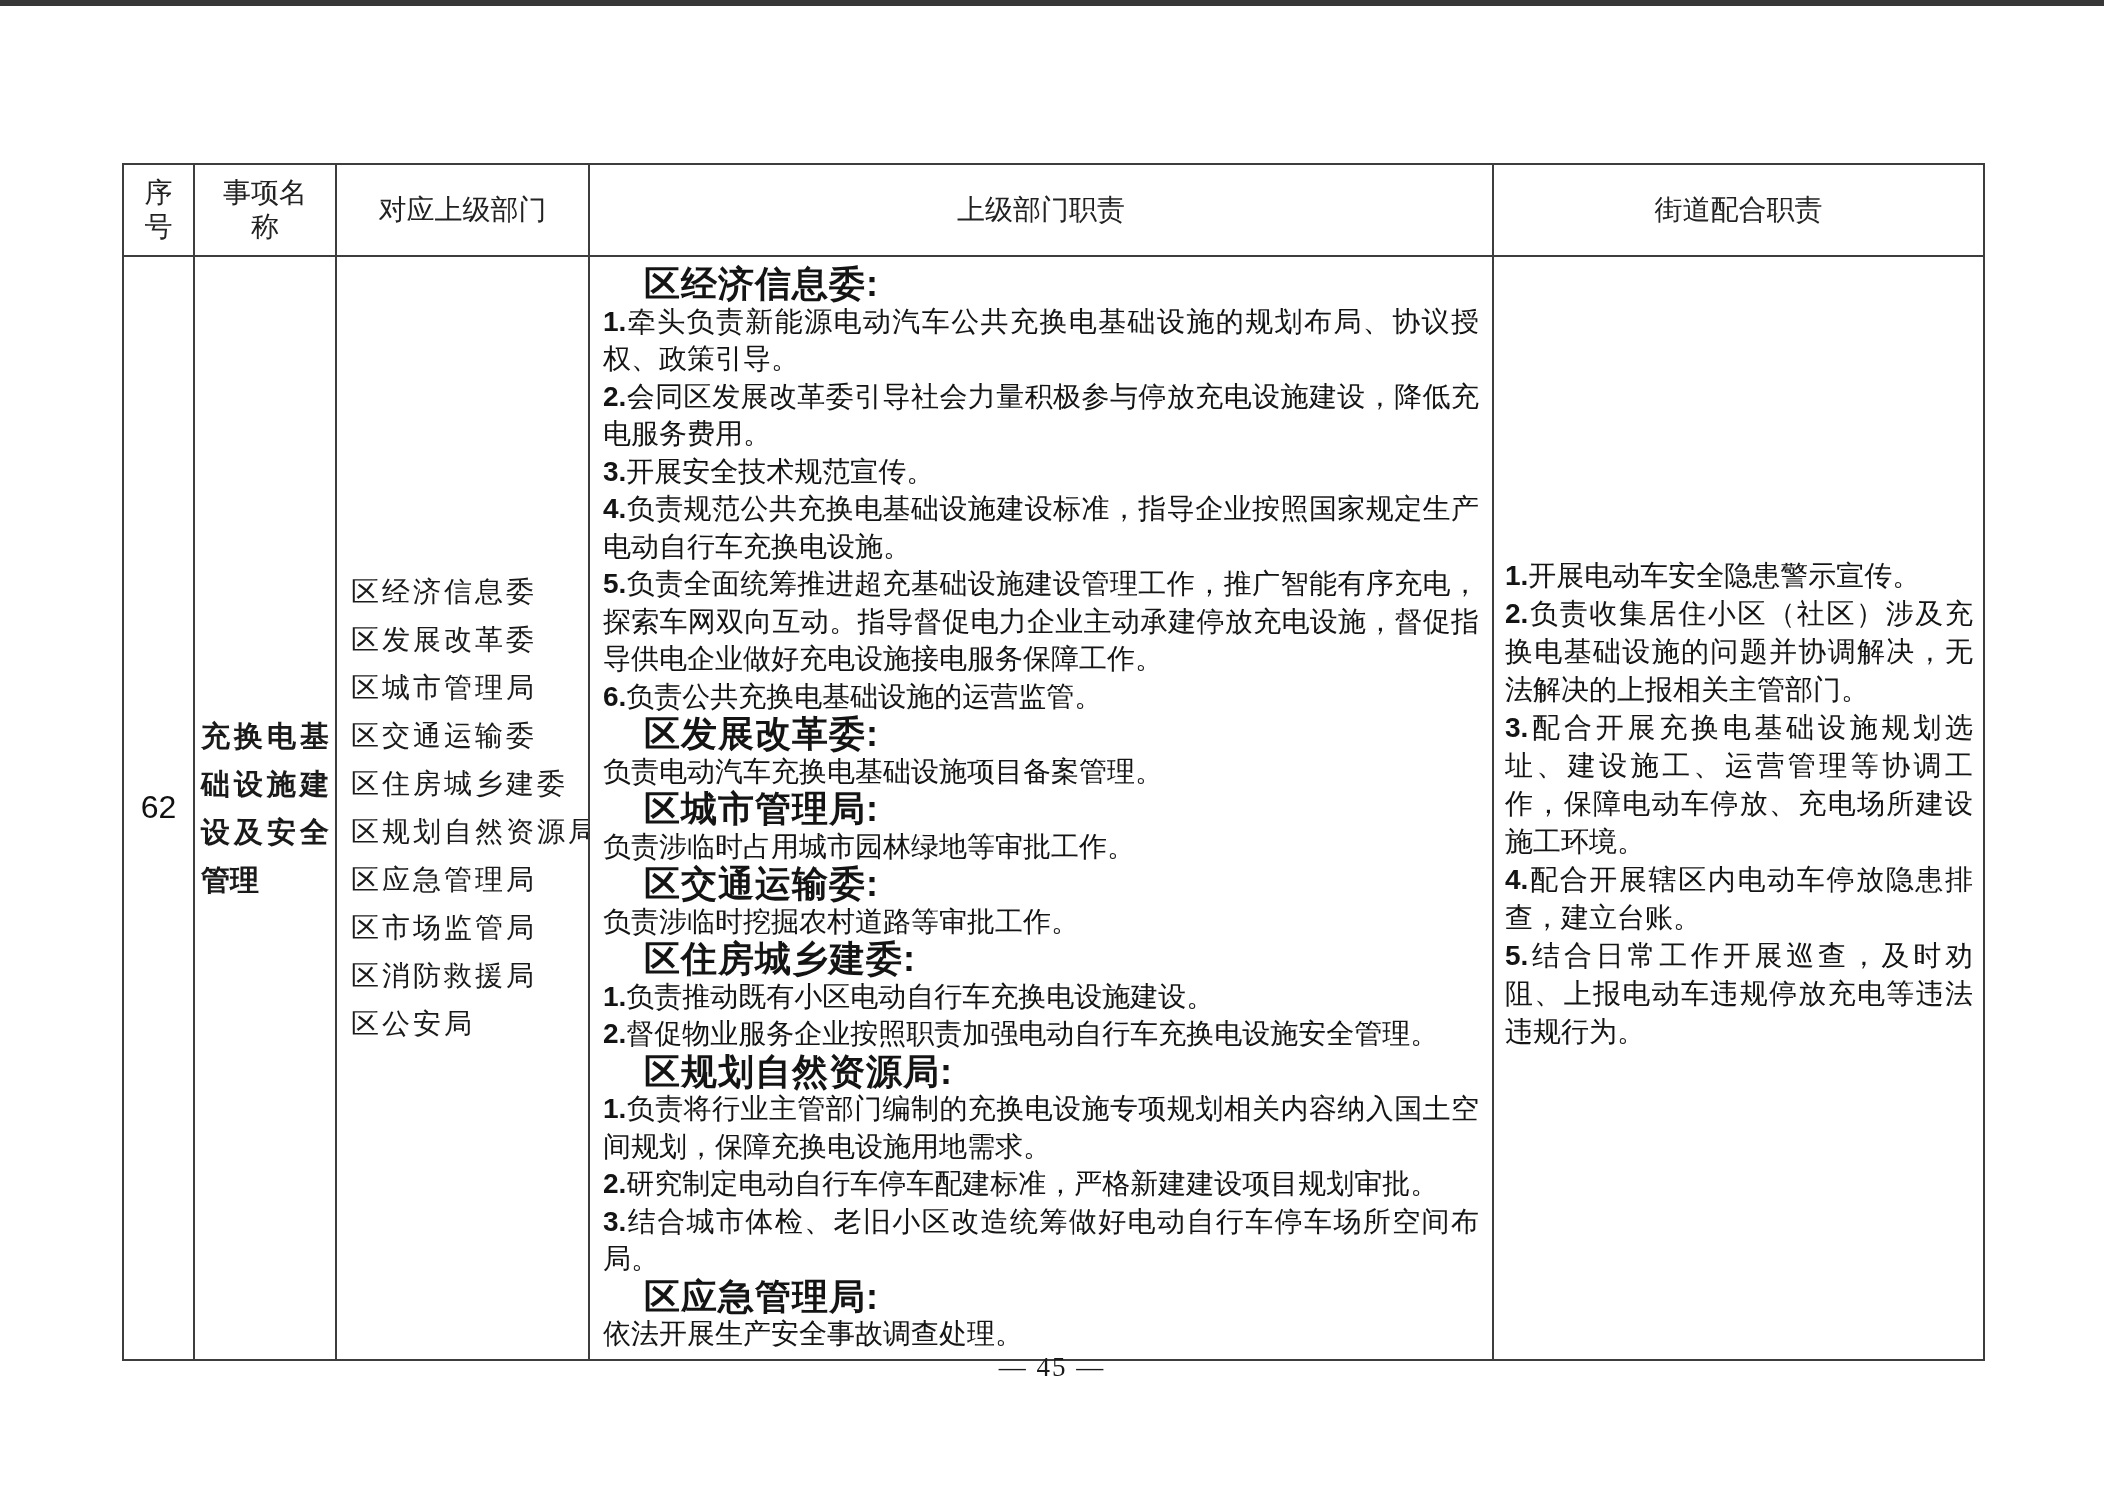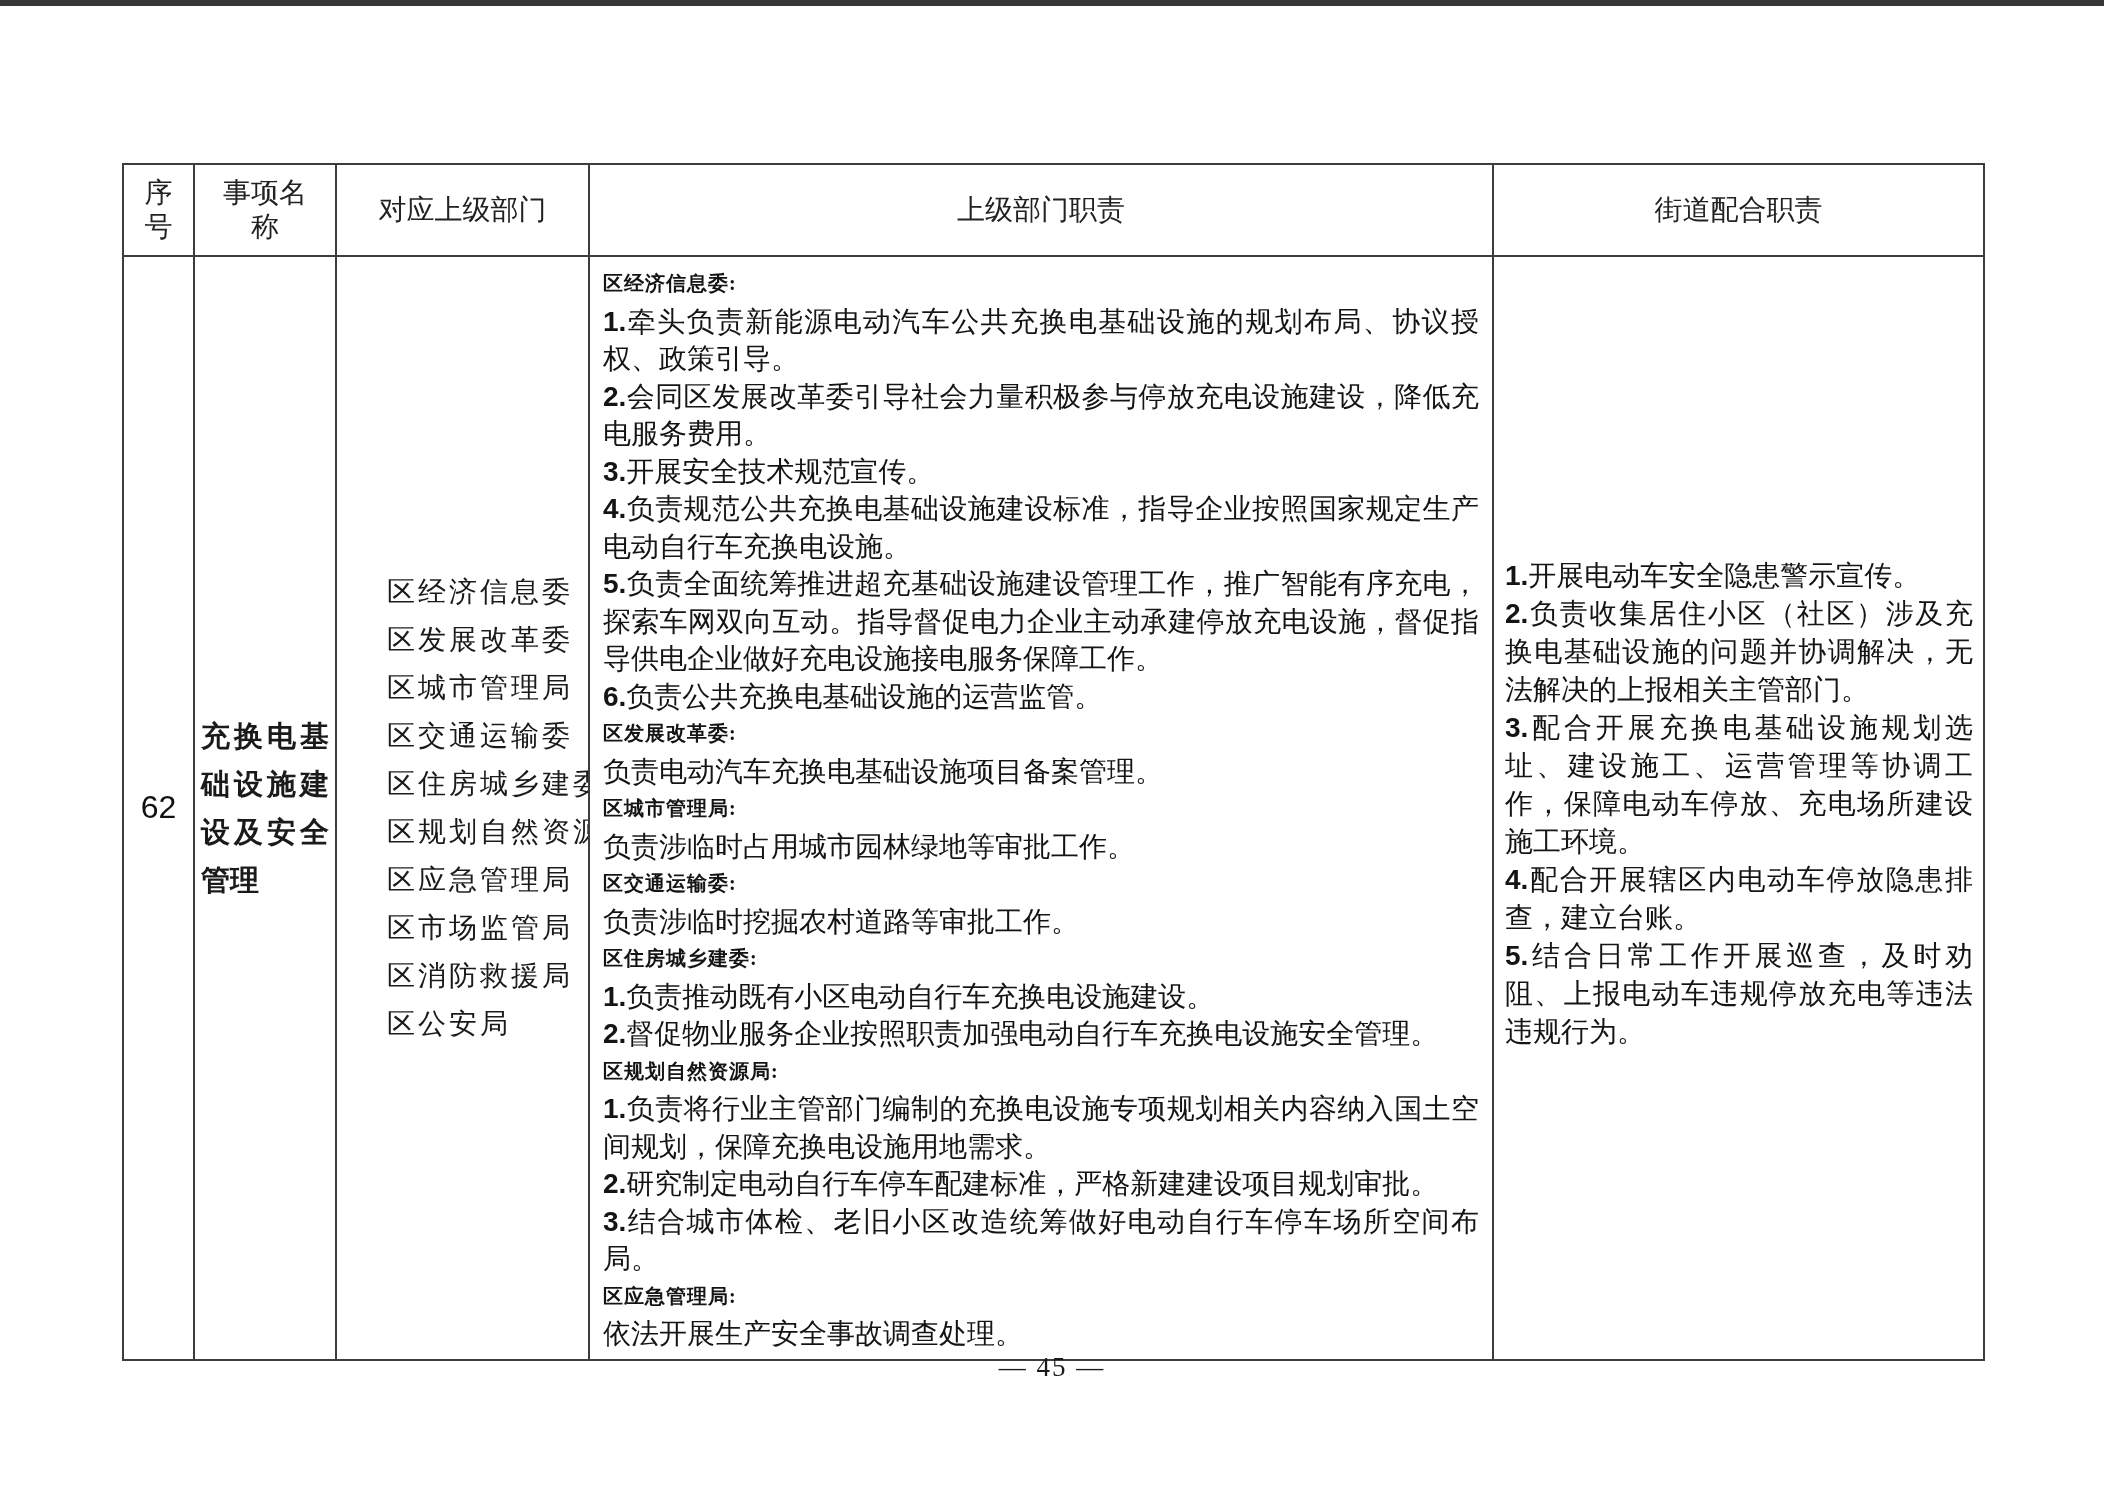--- a/index.html
+++ b/index.html
@@ -58,42 +58,42 @@
     font-weight:bold;
   }
   td.cell-depts{
     vertical-align:middle;
     padding:0 6px 0 14px;
   }
   .dept-line{
     font-size:28px;line-height:48px;
     letter-spacing:3px;white-space:nowrap;
     color:#1a1a1a;
-    margin-left:36px;
   }
   td.cell-superior{
     vertical-align:top;
     padding:8px 13px 6px 13px;
   }
   td.cell-street{
     vertical-align:middle;
     padding:0 10px 8px 11px;
   }
   .para{
     font-size:28px;line-height:37.5px;
     text-align:justify;text-justify:inter-ideograph;
     text-align-last:left;
     color:#141414;
     word-break:break-all;
   }
   .para.bold{
     font-weight:700;
-    font-family:Liberation Serif, serif;
-    font-size:20px;
+    font-family:Liberation Sans, sans-serif;
+    font-size:36px;
     letter-spacing:1px;
+    margin-left:41px;
   }
   .num{
     font-weight:700;
     font-family:"Liberation Sans","DejaVu Sans",sans-serif;
   }
   .street .para{line-height:38px;}
   .page-number{
     position:absolute;left:0;top:1352px;width:2104px;
     text-align:center;
     font-size:27px;color:#1a1a1a;

